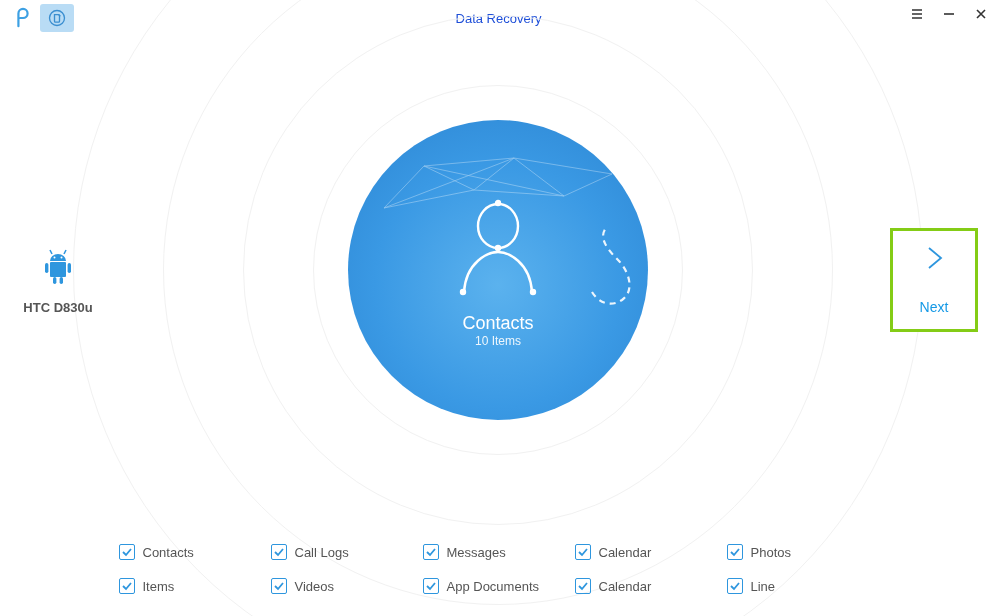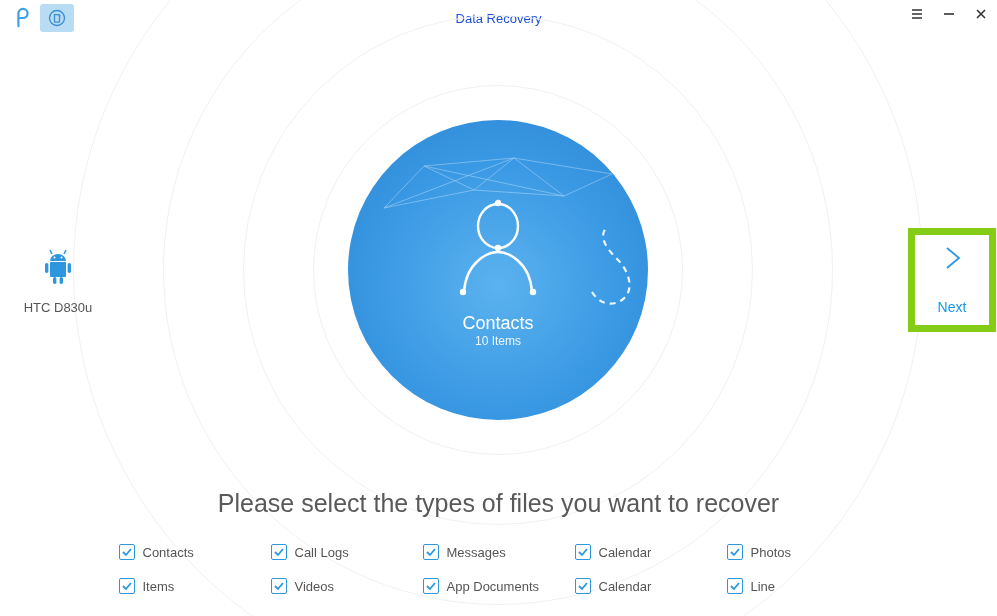--- a/index.html
+++ b/index.html
@@ -13,32 +13,32 @@
 .titlebar-title { position: absolute; left: 50%; transform: translateX(-50%); font-size: 13px; color: #1d4ed8; }
 .titlebar-right { position: absolute; right: 0; top: 0; display: flex; }
 .win-btn { width: 32px; height: 28px; display: flex; align-items: center; justify-content: center; font-size: 14px; color: #333; cursor: pointer; }
 
 
 .rings { position: absolute; left: 498px; top: 270px; transform: translate(-50%, -50%); pointer-events: none; z-index: 0; }
 .ring { position: absolute; border: 1px solid #f1f1f1; border-radius: 50%; left: 50%; top: 50%; transform: translate(-50%, -50%); }
 
 
 .device-panel { position: absolute; left: 18px; top: 248px; width: 80px; text-align: center; z-index: 2; }
-.device-label { font-size: 13px; color: #555; margin-top: 8px; }
+.device-label { font-size: 13px; color: #555; margin-top: 8px; font-weight: bold; }
 
 
 .center-circle { position: absolute; left: 498px; top: 270px; transform: translate(-50%, -50%); width: 300px; height: 300px; border-radius: 50%; background: radial-gradient(circle at 50% 55%, #5bb2ee 0%, #3a99e4 55%, #2b84d1 100%); display: flex; flex-direction: column; align-items: center; justify-content: center; color: #fff; z-index: 2; }
 .circle-category { font-size: 18px; margin-top: 120px; }
 .circle-itemcount { font-size: 12px; opacity: .9; }
 .contact-svg { position: absolute; top: 78px; }
 .triangles-svg { position: absolute; top: 18px; opacity: .45; }
 .peek-svg { position: absolute; right: 14px; top: 104px; opacity: .9; }
 
 
-.next-btn { position: absolute; right: 1px; top: 228px; width: 88px; height: 104px; border: 7px solid #84cc16; display: flex; flex-direction: column; align-items: center; justify-content: center; gap: 28px; cursor: pointer; background: #fff; z-index: 2; }
+.next-btn { position: absolute; right: 19px; top: 228px; width: 88px; height: 104px; border: 3px solid #84cc16; display: flex; flex-direction: column; align-items: center; justify-content: center; gap: 28px; cursor: pointer; background: #fff; z-index: 2; }
 .next-btn svg { color: #2e96de; }
 .next-label { font-size: 14px; color: #1599e6; }
 
 
 .bottom { position: absolute; left: 0; right: 0; bottom: 22px; text-align: center; z-index: 2; }
 .instr { font-size: 25px; color: #595959; font-weight: 300; }
 .check-grid { width: 760px; margin: 26px auto 0; display: grid; grid-template-columns: repeat(5, 1fr); row-gap: 18px; }
 .check-item { display: flex; align-items: center; gap: 8px; font-size: 13px; color: #555; text-align: left; cursor: pointer; }
 .cbox { width: 16px; height: 16px; border: 1.5px solid #2e96de; border-radius: 2px; display: flex; align-items: center; justify-content: center; flex-shrink: 0; }
 .cbox svg { display: block; }
@@ -134,21 +134,20 @@
 </div>
 
 <div class="next-btn">
   <svg width="26" height="26" viewBox="0 0 26 26">
     <path d="M8 3 L20 13 L8 23" stroke="currentColor" stroke-width="1.8" fill="none"></path>
   </svg>
   <div class="next-label">Next</div>
 </div>
 
 <div class="bottom">
-  <div class="instr">Please select the types of files you want to recover</div>
   <div class="check-grid">
     <div class="check-item">
         <span class="cbox">
           <svg width="12" height="12" viewBox="0 0 12 12">
             <path d="M2 6l3 3 5-6" stroke="#2e96de" stroke-width="1.8" fill="none"></path>
           </svg>
         </span>
         <span>Contacts</span>
       </div>
     <div class="check-item">

